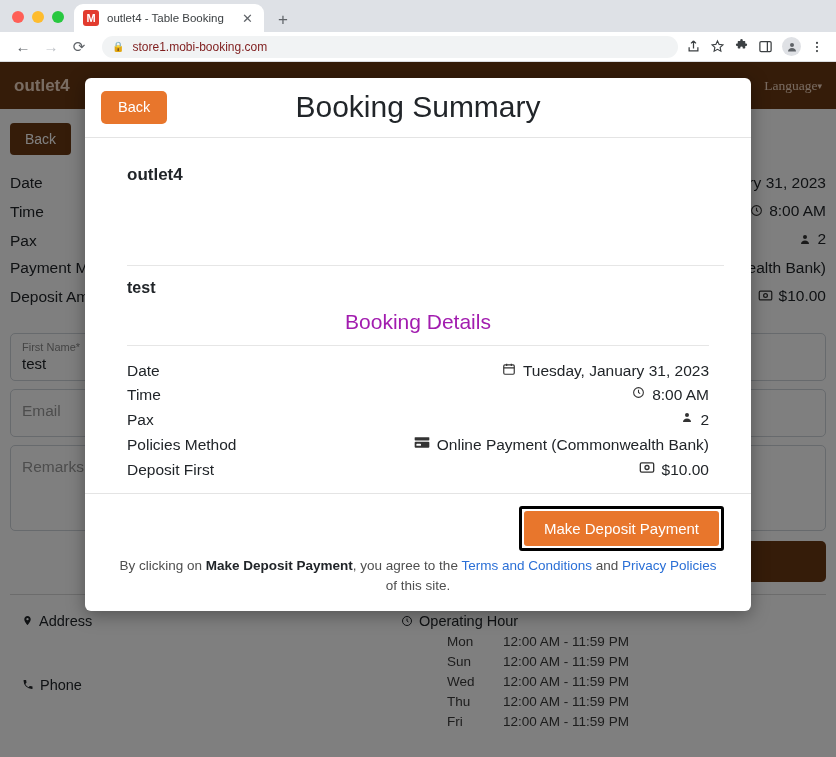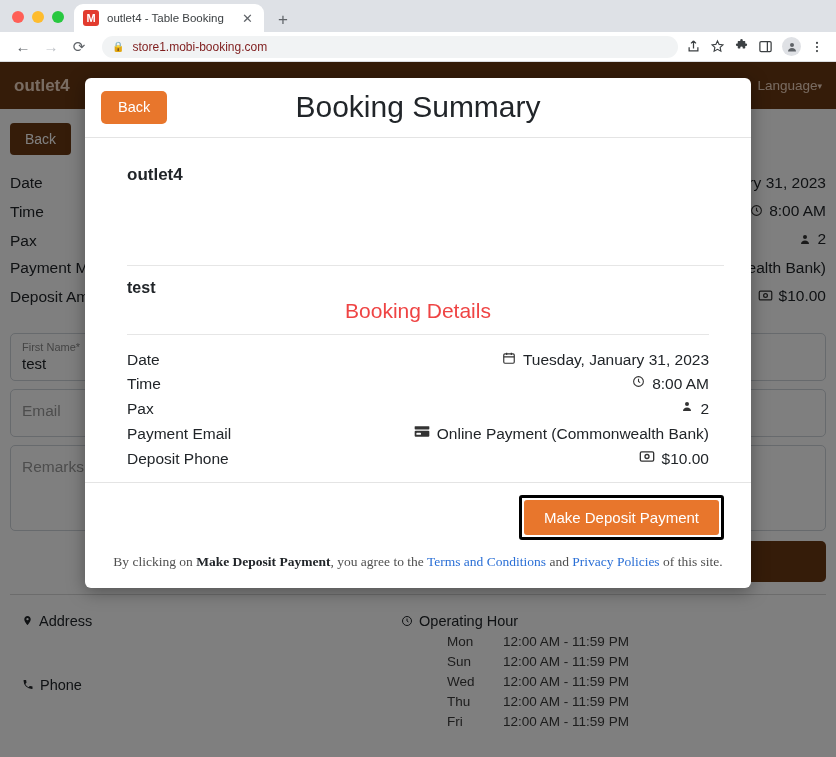--- a/index.html
+++ b/index.html
@@ -67,21 +67,21 @@
 
   
   .viewport { position: relative; width: 836px; height: 695px; background: #fff; overflow: hidden; }
 
   .site-header {
     height: 47px; background: #6b3812; color: #e8c7ac;
     display: flex; align-items: center; justify-content: space-between;
     padding: 0 14px;
   }
   .site-brand { font-size: 17px; font-weight: bold; color: #f2d9c5; }
-  .lang { font-size: 13.5px; color: #f0d5c0; display: flex; align-items: center; gap: 0; }
+  .lang { font-size: 13.5px; color: #f0d5c0; display: flex; align-items: center; gap: 0; font-family: Liberation Serif, serif; }
   .caret { font-size: 9px; }
 
   .page-body { padding: 14px 10px 0 10px; position: relative; }
   .btn-back-page {
     background: #6b3812; color: #fff; border: none; border-radius: 4px;
     font-size: 14px; padding: 8px 15px; font-family: inherit;
   }
   .summary-rows { margin-top: 14px; }
   .srow {
     display: flex; justify-content: space-between; align-items: baseline;
@@ -139,40 +139,40 @@
     font-size: 30px; color: #212529; pointer-events: none;
   }
   .modal-body { padding: 18px 27px 10px 27px; }
   .outlet-name { font-size: 17px; font-weight: bold; color: #212529; margin: 9px 0 0 15px; }
   .spacer-lg { height: 80px; }
   .hr { border: 0; border-top: 1px solid #e6e6e6; margin: 0 0 0 15px; }
   .cust-block { margin: 13px 0 0 15px; }
   .cust-name { font-size: 16px; font-weight: bold; color: #212529; }
   .cust-phone { font-size: 14.5px; color: #666; margin-top: 3px; }
 
-  .details-title { text-align: center; font-size: 21px; color: #ef4444; margin-top: 2px; }
+  .details-title { text-align: center; font-size: 21px; color: #a21caf; margin-top: 13px; }
   .hr2 { border: 0; border-top: 1px solid #e6e6e6; margin: 11px 15px 0 15px; }
   .detail-rows { margin: 13px 15px 0 15px; }
   .drow {
     display: flex; justify-content: space-between; align-items: flex-start;
     font-size: 15.5px; color: #212529; line-height: 1.48; padding: 1px 0;
   }
   .dlabel { white-space: nowrap; padding-right: 16px; }
   .dval { display: flex; align-items: flex-start; gap: 7px; text-align: right; justify-content: flex-end; }
   .dval .txt { text-align: right; }
   .dval .ico { padding-top: 2px; flex: 0 0 auto; }
 
   .modal-footer { border-top: 1px solid #e4e4e4; padding: 12px 27px 16px 27px; }
   .pay-row { display: flex; justify-content: flex-end; }
   .focus-ring { border: 3px solid #000; border-radius: 3px; padding: 2px; display: inline-block; }
   .btn-pay {
     background: #e8762c; color: #fff; border: none; border-radius: 3px;
     font-size: 15px; padding: 10px 20px; font-family: inherit; line-height: 1;
   }
-  .terms { text-align: center; font-size: 13.5px; color: #4f4f4f; margin-top: 12px; line-height: 1.45; font-family: Liberation Serif, serif; }
+  .terms { text-align: center; font-size: 13.5px; color: #4f4f4f; margin-top: 5px; line-height: 1.45; }
   .terms b { color: #212529; }
   .terms a { color: #2a6fd6; text-decoration: none; }
 </style>
 </head>
 <body>
 
 <div class="screen">
 
   <div class="browser-tabstrip">
     <div class="traffic">
@@ -415,34 +415,34 @@
               <span class="ico">
                 <svg width="12" height="13" viewBox="0 0 24 24" fill="#333">
                     <circle cx="12" cy="7" r="4"></circle>
                     <path d="M4 21c0-4.4 3.6-7 8-7s8 2.6 8 7z"></path>
                   </svg>
               </span>
               <span class="txt">2</span>
             </span>
           </div>
           <div class="drow">
-            <span class="dlabel">Payment Email</span>
+            <span class="dlabel">Policies Method</span>
             <span class="dval" style="max-width:330px">
               <span class="ico">
                 <svg width="16" height="13" viewBox="0 0 24 18" fill="#333">
                     <rect x="1" y="1" width="22" height="5" rx="1"></rect>
                     <rect x="1" y="8" width="22" height="9" rx="1.5"></rect>
                     <rect x="3.5" y="11" width="7" height="3" rx="1" fill="#fff"></rect>
                   </svg>
               </span>
               <span class="txt">Online Payment (Commonwealth Bank)</span>
             </span>
           </div>
           <div class="drow">
-            <span class="dlabel">Deposit Phone</span>
+            <span class="dlabel">Deposit First</span>
             <span class="dval">
               <span class="ico">
                 <svg width="16" height="13" viewBox="0 0 24 18" fill="none" stroke="#333" stroke-width="2">
                     <rect x="2" y="2" width="20" height="14" rx="2"></rect>
                     <circle cx="12" cy="9" r="3"></circle>
                   </svg>
               </span>
               <span class="txt">$10.00</span>
             </span>
           </div>

